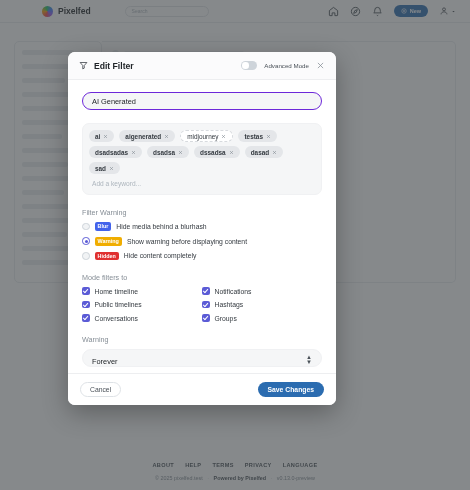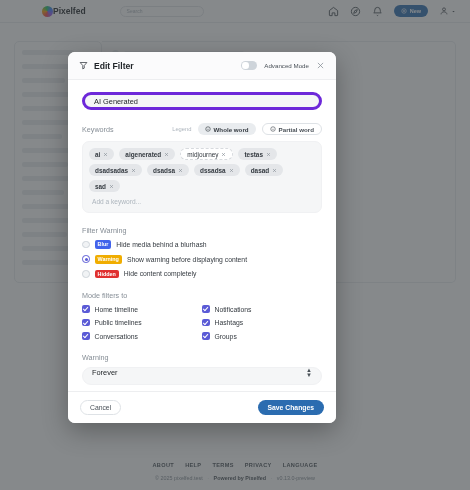--- a/index.html
+++ b/index.html
@@ -11,21 +11,21 @@
   }
   .page { position: relative; width: 470px; height: 490px; }
 
   
   .bg-layer { position: absolute; inset: 0; background: #ffffff; }
   .navbar {
     height: 23px; background: #ffffff;
     display: flex; align-items: center; padding: 0 14px;
     border-bottom: 1px solid #e9ecef;
   }
-  .brand { display: flex; align-items: center; margin-left: 28px; }
+  .brand { display: flex; align-items: center; gap: 5px; margin-left: 28px; }
   .brand-logo {
     width: 11px; height: 11px; border-radius: 50%;
     background: conic-gradient(from 200deg, #ef4444, #f59e0b, #22c55e, #3b82f6, #8b5cf6, #ef4444);
   }
   .brand-name { font-size: 8.5px; font-weight: bold; color: #212529; }
   .nav-search {
     margin-left: 34px; width: 84px; height: 11px;
     border: 1px solid #e3e5e8; border-radius: 6px;
     display: flex; align-items: center; padding-left: 6px;
     font-size: 5px; color: #adb5bd;
@@ -89,21 +89,21 @@
     width: 6.5px; height: 6.5px; border-radius: 50%; background: #fff;
   }
   .toggle-label { font-size: 6.2px; color: #495057; }
   .close-x { width: 9px; height: 9px; color: #868e96; }
 
   .modal-body { padding: 12px 14px 6px; }
 
   .field-label { font-size: 7.2px; color: #868e96; margin-bottom: 5px; }
   .text-input {
     height: 18px; border-radius: 9px; background: #f5f6f7;
-    border: 3px solid #6d28d9; display: flex; align-items: center;
+    border: 1px solid #6d28d9; display: flex; align-items: center;
     padding: 0 9px; font-size: 7.4px; color: #212529;
   }
 
   .section { margin-top: 13px; }
   .section-head { display: flex; align-items: center; margin-bottom: 6px; }
   .section-title { font-size: 7.2px; color: #868e96; }
   .legend-group { margin-left: auto; display: flex; align-items: center; gap: 6px; }
   .legend-text { font-size: 5.8px; color: #adb5bd; }
   .pill {
     display: flex; align-items: center; gap: 3px;
@@ -153,21 +153,21 @@
   }
   .checkbox::after {
     content: ""; position: absolute; left: 2px; top: 1.2px;
     width: 2.4px; height: 4px; border: solid #fff;
     border-width: 0 1.2px 1.2px 0; transform: rotate(42deg);
   }
   .check-text { font-size: 6.8px; color: #343a40; }
 
   .select {
     height: 18px; border-radius: 9px; background: #f5f6f7;
-    border: 1px solid #f0f1f3; display: flex; align-items: flex-start;
+    border: 1px solid #f0f1f3; display: flex; align-items: flex-end;
     padding: 0 9px; font-size: 7.4px; color: #212529;
   }
   .select-caret { margin-left: auto; font-size: 6px; color: #495057; line-height: .9; text-align: center; }
 
   .modal-footer {
     border-top: 1px solid #edeef0; background: #fff;
     padding: 8px 12px; display: flex; align-items: center;
   }
   .btn-cancel {
     border: 1px solid #dee2e6; border-radius: 9px; background: #fff;
@@ -322,40 +322,20 @@
 
     <div class="modal-body">
 
       <div>
         <div class="text-input">
           <span>AI Generated</span>
         </div>
       </div>
 
       <div class="section">
-        <div class="section-head">
-          <span class="section-title">Keywords</span>
-          <div class="legend-group">
-            <span class="legend-text">Legend</span>
-            <div class="pill pill-solid">
-              <svg class="pill-ico" viewBox="0 0 24 24" fill="none" stroke="currentColor" stroke-width="2.5">
-                  <circle cx="12" cy="12" r="9"></circle>
-                  <path d="M12 11v5M12 7.6v.1"></path>
-                </svg>
-              <span>Whole word</span>
-            </div>
-            <div class="pill pill-outline">
-              <svg class="pill-ico" viewBox="0 0 24 24" fill="none" stroke="currentColor" stroke-width="2.5">
-                  <circle cx="12" cy="12" r="9"></circle>
-                  <path d="M12 11v5M12 7.6v.1"></path>
-                </svg>
-              <span>Partial word</span>
-            </div>
-          </div>
-        </div>
 
         <div class="keyword-box">
           <div class="chips">
             <div class="chip">
                 <span>ai</span>
                 <svg class="chip-x" viewBox="0 0 24 24" fill="none" stroke="currentColor" stroke-width="3">
                   <path d="M5 5l14 14M19 5L5 19"></path>
                 </svg>
               </div>
             <div class="chip">

